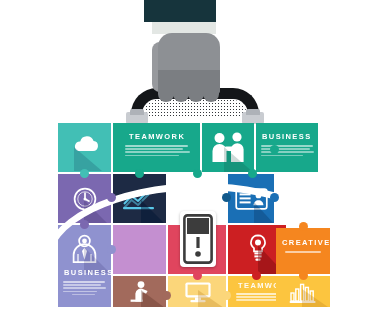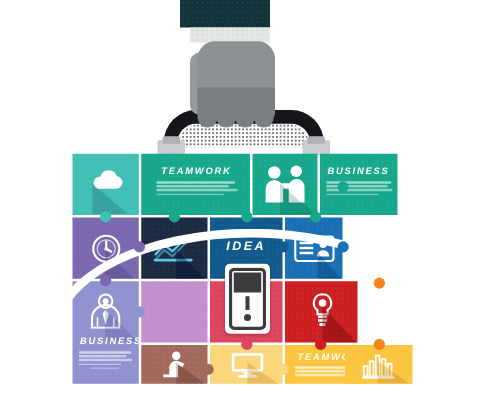--- a/index.html
+++ b/index.html
@@ -50,21 +50,21 @@
         background-size:4px 4px;pointer-events:none;}
   
   .nub{position:absolute;border-radius:50%;}
   
   .arc{position:absolute;left:-16px;top:60px;width:304px;height:150px;
        border:7px solid #ffffff;border-radius:50%;
        clip-path:polygon(0 0,100% 0,100% 46%,0 46%);pointer-events:none;}
 
   
   .lab{position:absolute;letter-spacing:1.4px;font-weight:bold;
-       color:#fff;line-height:1;font-style:italic;}
+       color:#fff;line-height:1;}
   .body{position:absolute;line-height:1.45;}
   .body span{display:block;height:1.6px;border-radius:1px;margin-bottom:1.6px;}
 
   
   .ico{position:absolute;}
   .shadow{position:absolute;pointer-events:none;}
 </style>
 </head>
 <body>
 
@@ -157,24 +157,20 @@
         <polyline points="2,17 9.5,9 16,14 27,3" fill="none" stroke="#59c8e8" stroke-width="1.9" stroke-linejoin="round"></polyline>
         <polygon points="27,3 21.5,3.4 26.4,8.6" fill="#59c8e8"></polygon>
         <polyline points="2,17 9.5,9 16,14 27,3" fill="none" stroke="#59c8e8" stroke-width="1.9" stroke-linejoin="round" transform="translate(0,4)" opacity=".55"></polyline>
         <rect x="1" y="20" width="31" height="2.2" rx="1" fill="#59c8e8"></rect>
       </svg>
       <svg class="shadow" style="left:26px;top:24px" width="34" height="30" viewBox="0 0 34 30">
         <path d="M2 2 L28 28 L2 28 Z" fill="rgba(0,20,50,.45)"></path>
       </svg>
     </div>
 
-    <div class="tile" style="left:110px;top:51px;width:58px;height:49px;background:#125a8c">
-      <div class="dots"></div>
-      <div class="lab" style="left:13px;top:19px;font-size:10px;letter-spacing:2px">IDEA</div>
-    </div>
 
     <div class="tile" style="left:170px;top:51px;width:46px;height:49px;background:#1a6fb5">
       <div class="dots"></div>
       <svg class="ico" style="left:7px;top:14px" width="33" height="22" viewBox="0 0 33 22">
         <rect x="1.2" y="1.2" width="30.6" height="19.6" rx="2.4" fill="none" stroke="#fff" stroke-width="1.7"></rect>
         <circle cx="23.5" cy="7.4" r="2.9" fill="#fff"></circle>
         <path d="M18.6 17.2c0-3 2.2-5 4.9-5s4.9 2 4.9 5z" fill="#fff"></path>
         <rect x="4.6" y="5.4" width="11" height="2" fill="#fff"></rect>
         <rect x="4.6" y="9.4" width="11" height="2" fill="#fff"></rect>
         <rect x="4.6" y="13.4" width="11" height="2" fill="#fff"></rect>
@@ -222,20 +218,27 @@
         <circle cx="10" cy="8.4" r="3" fill="#fff"></circle>
         <rect x="6.4" y="18.4" width="7.2" height="2" fill="#fff"></rect>
         <rect x="6.4" y="21.4" width="7.2" height="2" fill="#fff"></rect>
         <rect x="7.4" y="24.4" width="5.2" height="2.4" rx="1" fill="#fff"></rect>
       </svg>
       <svg class="shadow" style="left:28px;top:18px" width="34" height="34" viewBox="0 0 34 34">
         <path d="M2 2 L30 32 L2 32 Z" fill="rgba(110,10,12,.4)"></path>
       </svg>
     </div>
 
+    <div class="tile" style="left:218px;top:105px;width:54px;height:46px;background:#f5861f">
+      <div class="dots"></div>
+      <div class="lab" style="left:6px;top:11px;font-size:7.5px">CREATIVE</div>
+      <div class="body" style="left:9px;top:23px;width:38px">
+        <span style="background:rgba(255,255,255,.6);width:95%"></span>
+      </div>
+    </div>
 
     <div class="tile" style="left:55px;top:153px;width:53px;height:31px;background:#a26a5c">
       <div class="dots"></div>
       <svg class="ico" style="left:14px;top:4px" width="26" height="24" viewBox="0 0 26 24">
         <circle cx="14" cy="4.6" r="3.4" fill="#fff"></circle>
         <path d="M8.4 21.4 L8.4 13.6 a5.6 5.6 0 0 1 8-4.4 L20.6 11 l-1.6 2.8 -3.6-1.6 v9.2z" fill="#fff"></path>
         <rect x="3.6" y="19.6" width="12" height="2.2" fill="#fff"></rect>
       </svg>
       <svg class="shadow" style="left:26px;top:12px" width="30" height="22" viewBox="0 0 30 22">
         <path d="M2 2 L26 20 L2 20 Z" fill="rgba(80,40,30,.3)"></path>

